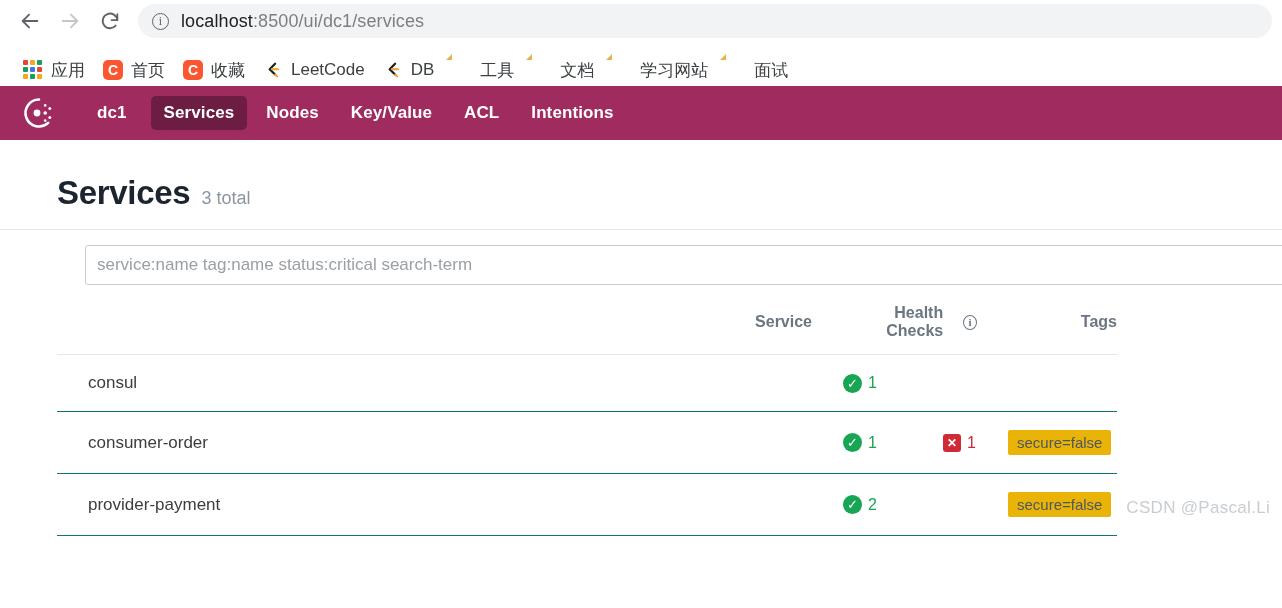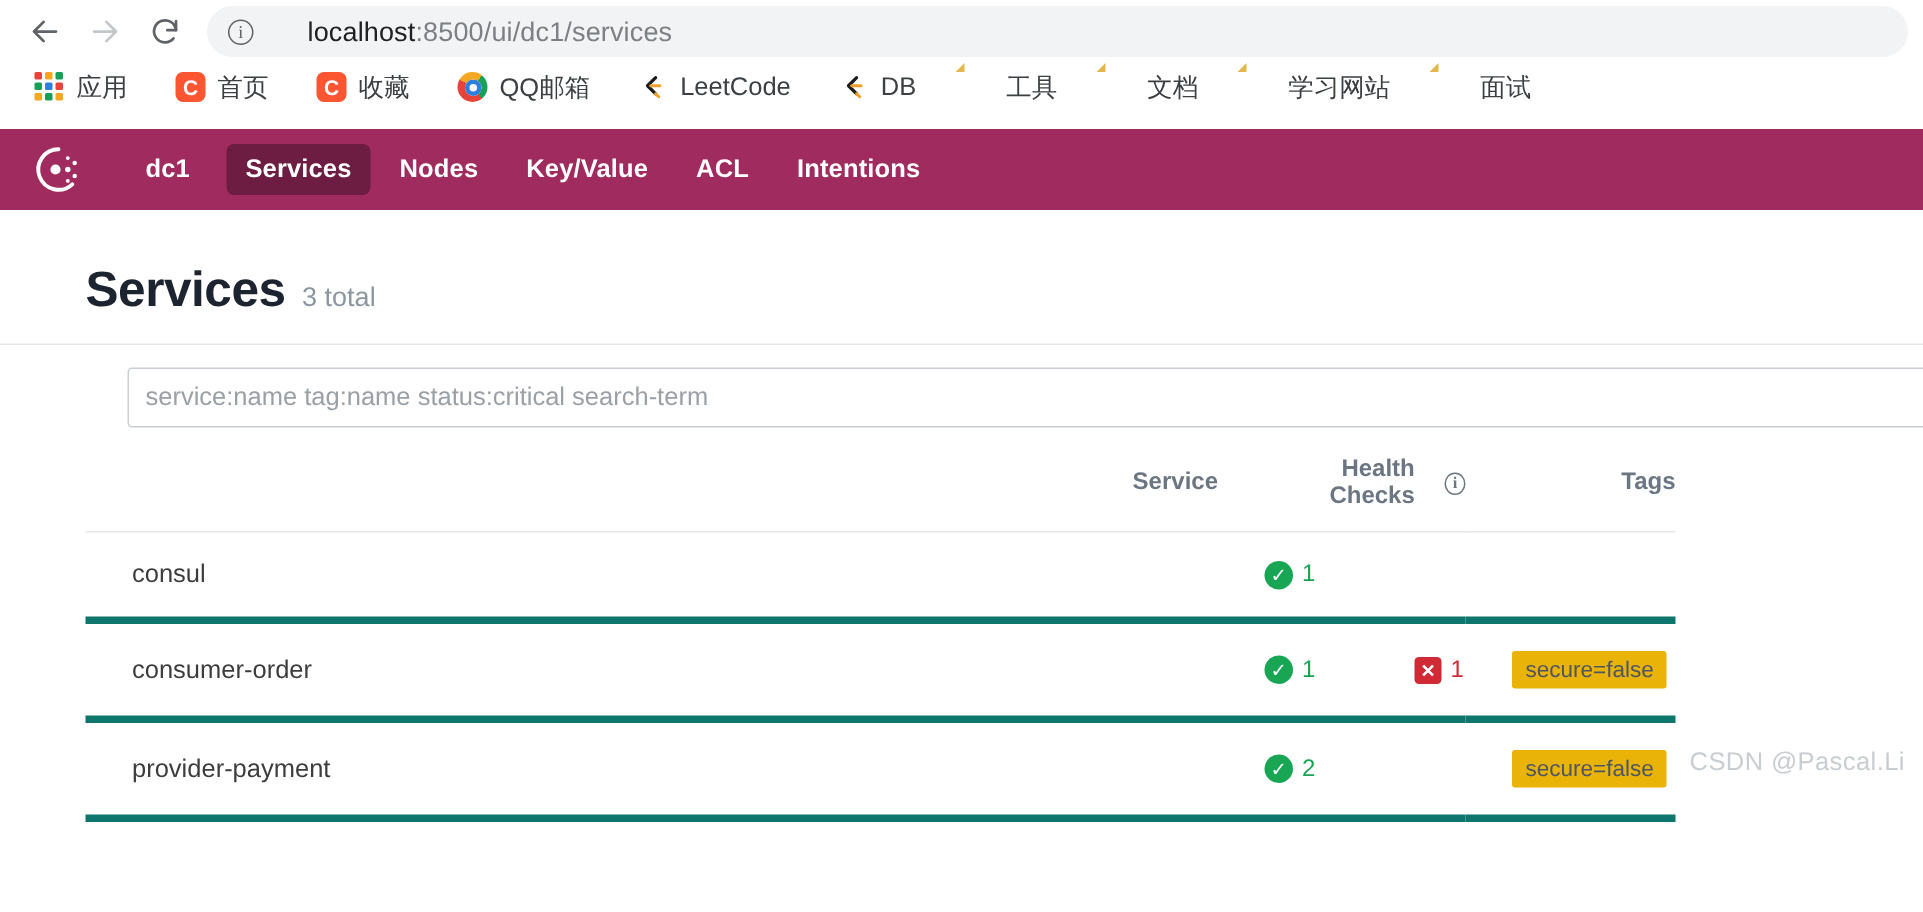--- a/index.html
+++ b/index.html
@@ -48,28 +48,28 @@
     font-family: "Liberation Serif", serif;
     margin-right: 12px;
     flex: 0 0 auto;
   }
   .url-text {
     font-size: 18px;
     color: #7c7f83;
     letter-spacing: 0.1px;
     white-space: nowrap;
   }
-  .url-text .host { color: #202124; margin-left: 24px; }
+  .url-text .host { color: #202124; }
   
   .bookmarks {
     height: 44px;
     display: flex;
-    align-items: flex-start;
+    align-items: flex-end;
     padding: 0 14px;
-    gap: 14px;
+    gap: 0;
   }
   .bm {
     display: flex;
     align-items: center;
     height: 32px;
     padding: 0 9px;
     border-radius: 4px;
     cursor: pointer;
     white-space: nowrap;
   }
@@ -192,21 +192,21 @@
   table.svc th {
     text-align: right;
     font-size: 16px;
     font-weight: bold;
     color: #6b7682;
     padding: 0 0 14px 31px;
     border-bottom: 1px solid #e4e7ea;
   }
   table.svc td {
     padding: 18px 0 18px 31px;
-    border-bottom: 5px solid #0f766e;
+    border-bottom: 1px solid #0f766e;
     font-size: 17px;
     color: #3d3d3d;
     vertical-align: middle;
   }
   .th-hc { display: inline-flex; align-items: center; gap: 20px; }
   .info-i {
     width: 15px; height: 15px;
     border: 1.2px solid #6b7682;
     border-radius: 50%;
     font-size: 11px;
@@ -302,26 +302,20 @@
       <span class="bm-label">首页</span>
     </div>
 
     <div class="bm">
       <span class="bm-ico">
           <span class="ico-c">C</span>
         </span>
       <span class="bm-label">收藏</span>
     </div>
 
-    <div class="bm">
-      <span class="bm-ico">
-          <span class="ico-qq"></span>
-        </span>
-      <span class="bm-label">QQ邮箱</span>
-    </div>
 
     <div class="bm">
       <span class="bm-ico">
         <svg width="20" height="20" viewBox="0 0 24 24">
           <path d="M14.5 4.5L8 11l6.5 6.5" fill="none" stroke="#1b1b1b" stroke-width="2.6" stroke-linecap="round" stroke-linejoin="round"></path>
           <path d="M10.5 11h7.5" fill="none" stroke="#f0a02a" stroke-width="2.4" stroke-linecap="round"></path>
           <path d="M14.5 17.5l2.5 2.3" fill="none" stroke="#f0a02a" stroke-width="2.4" stroke-linecap="round"></path>
         </svg>
       </span>
       <span class="bm-label">LeetCode</span>

